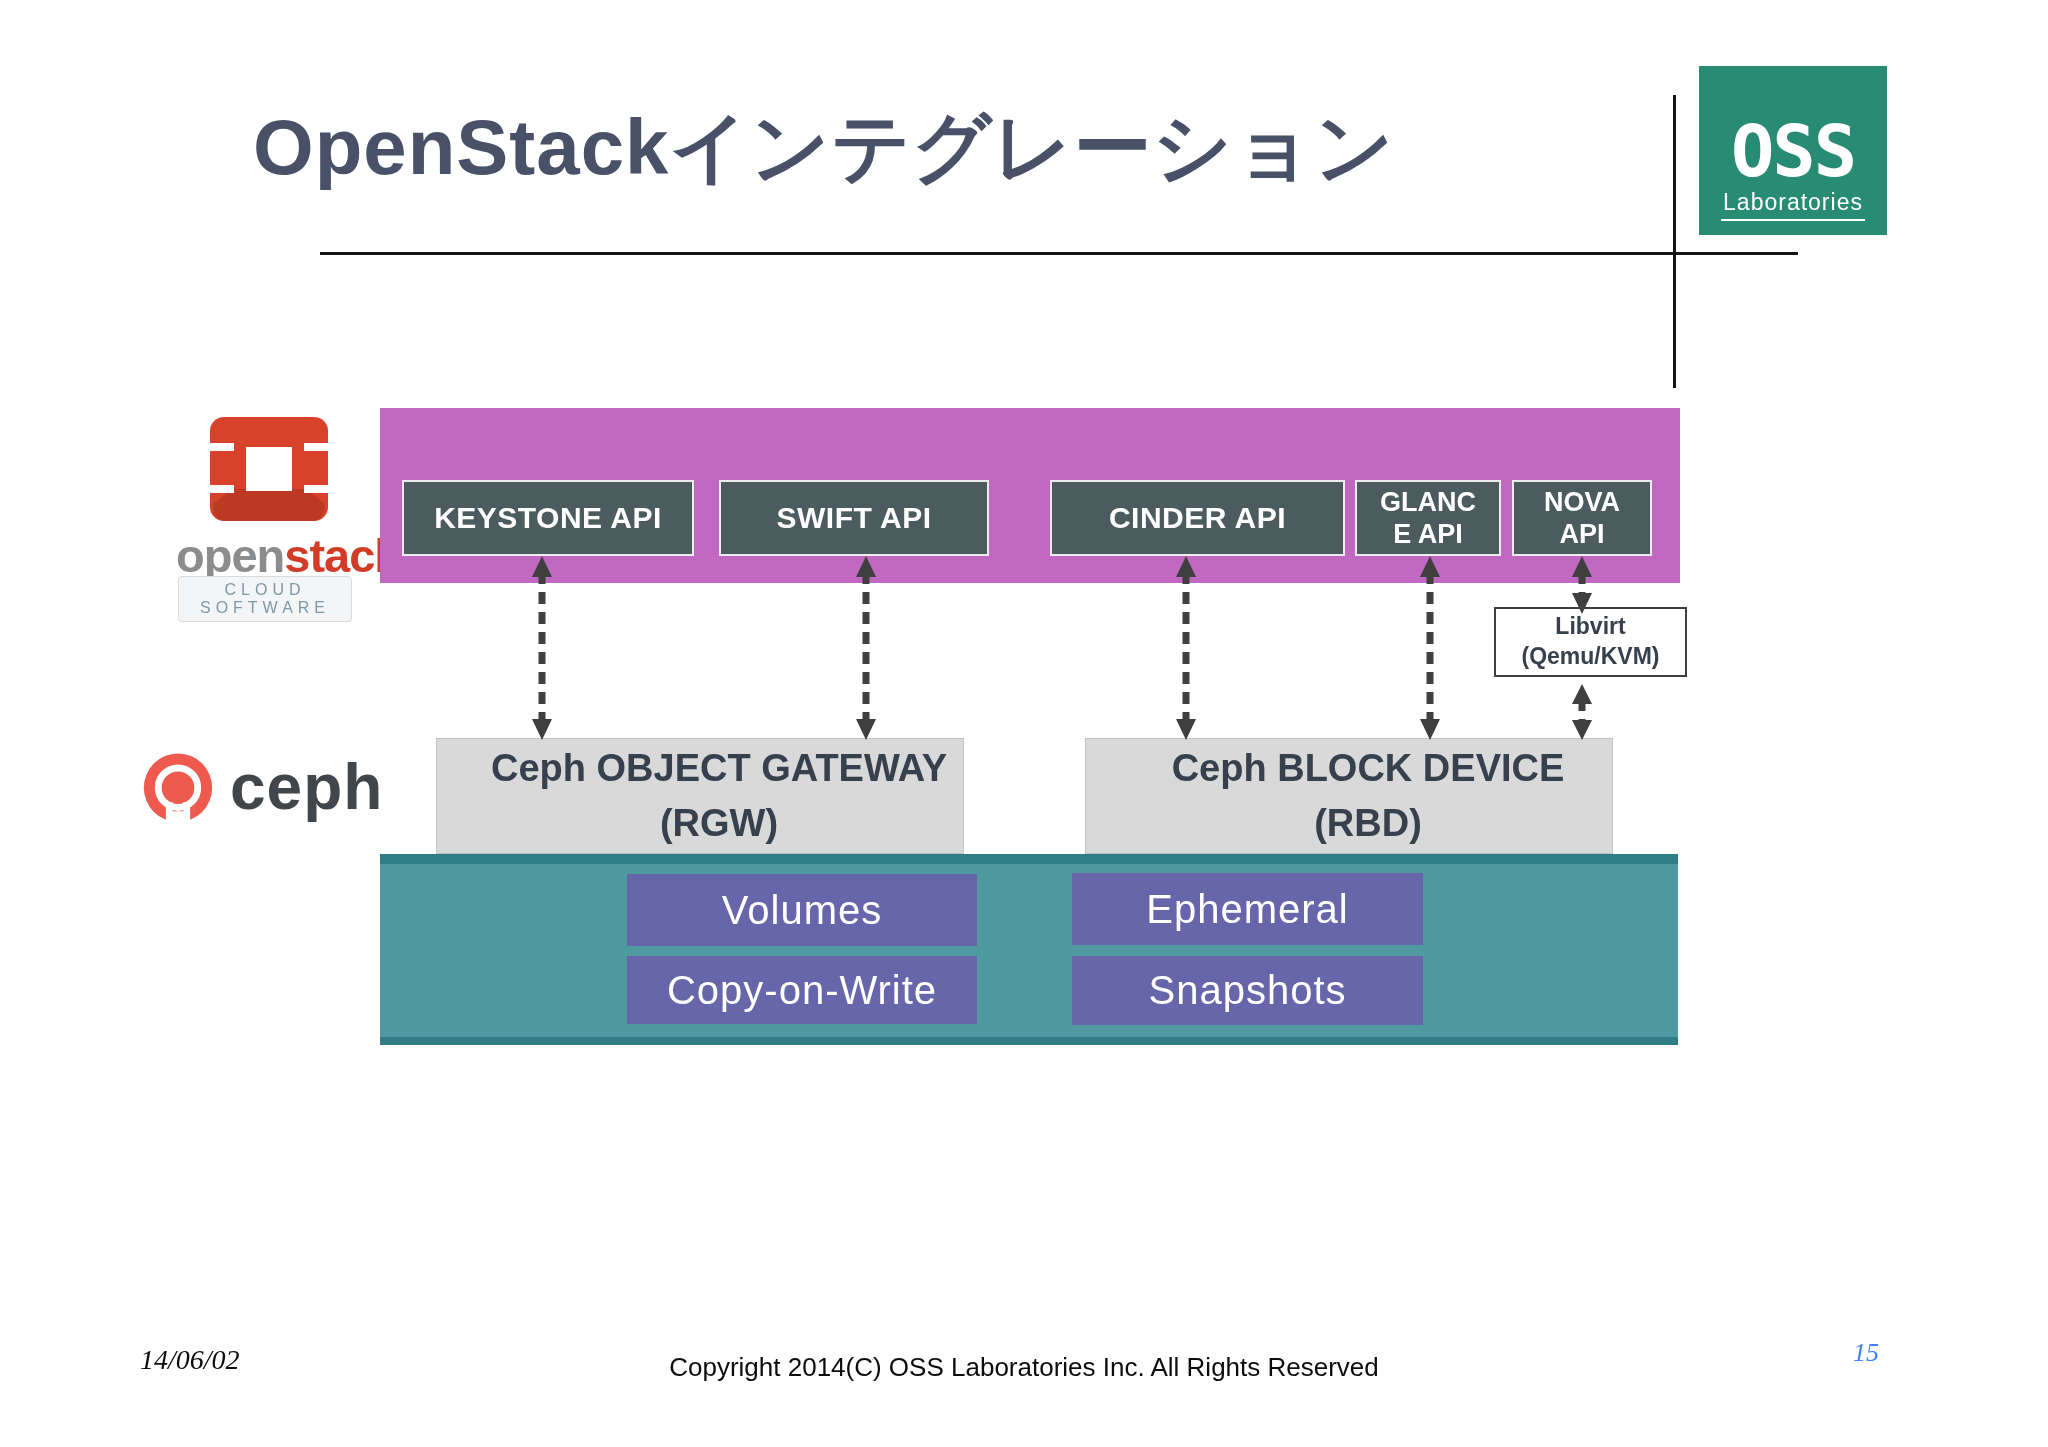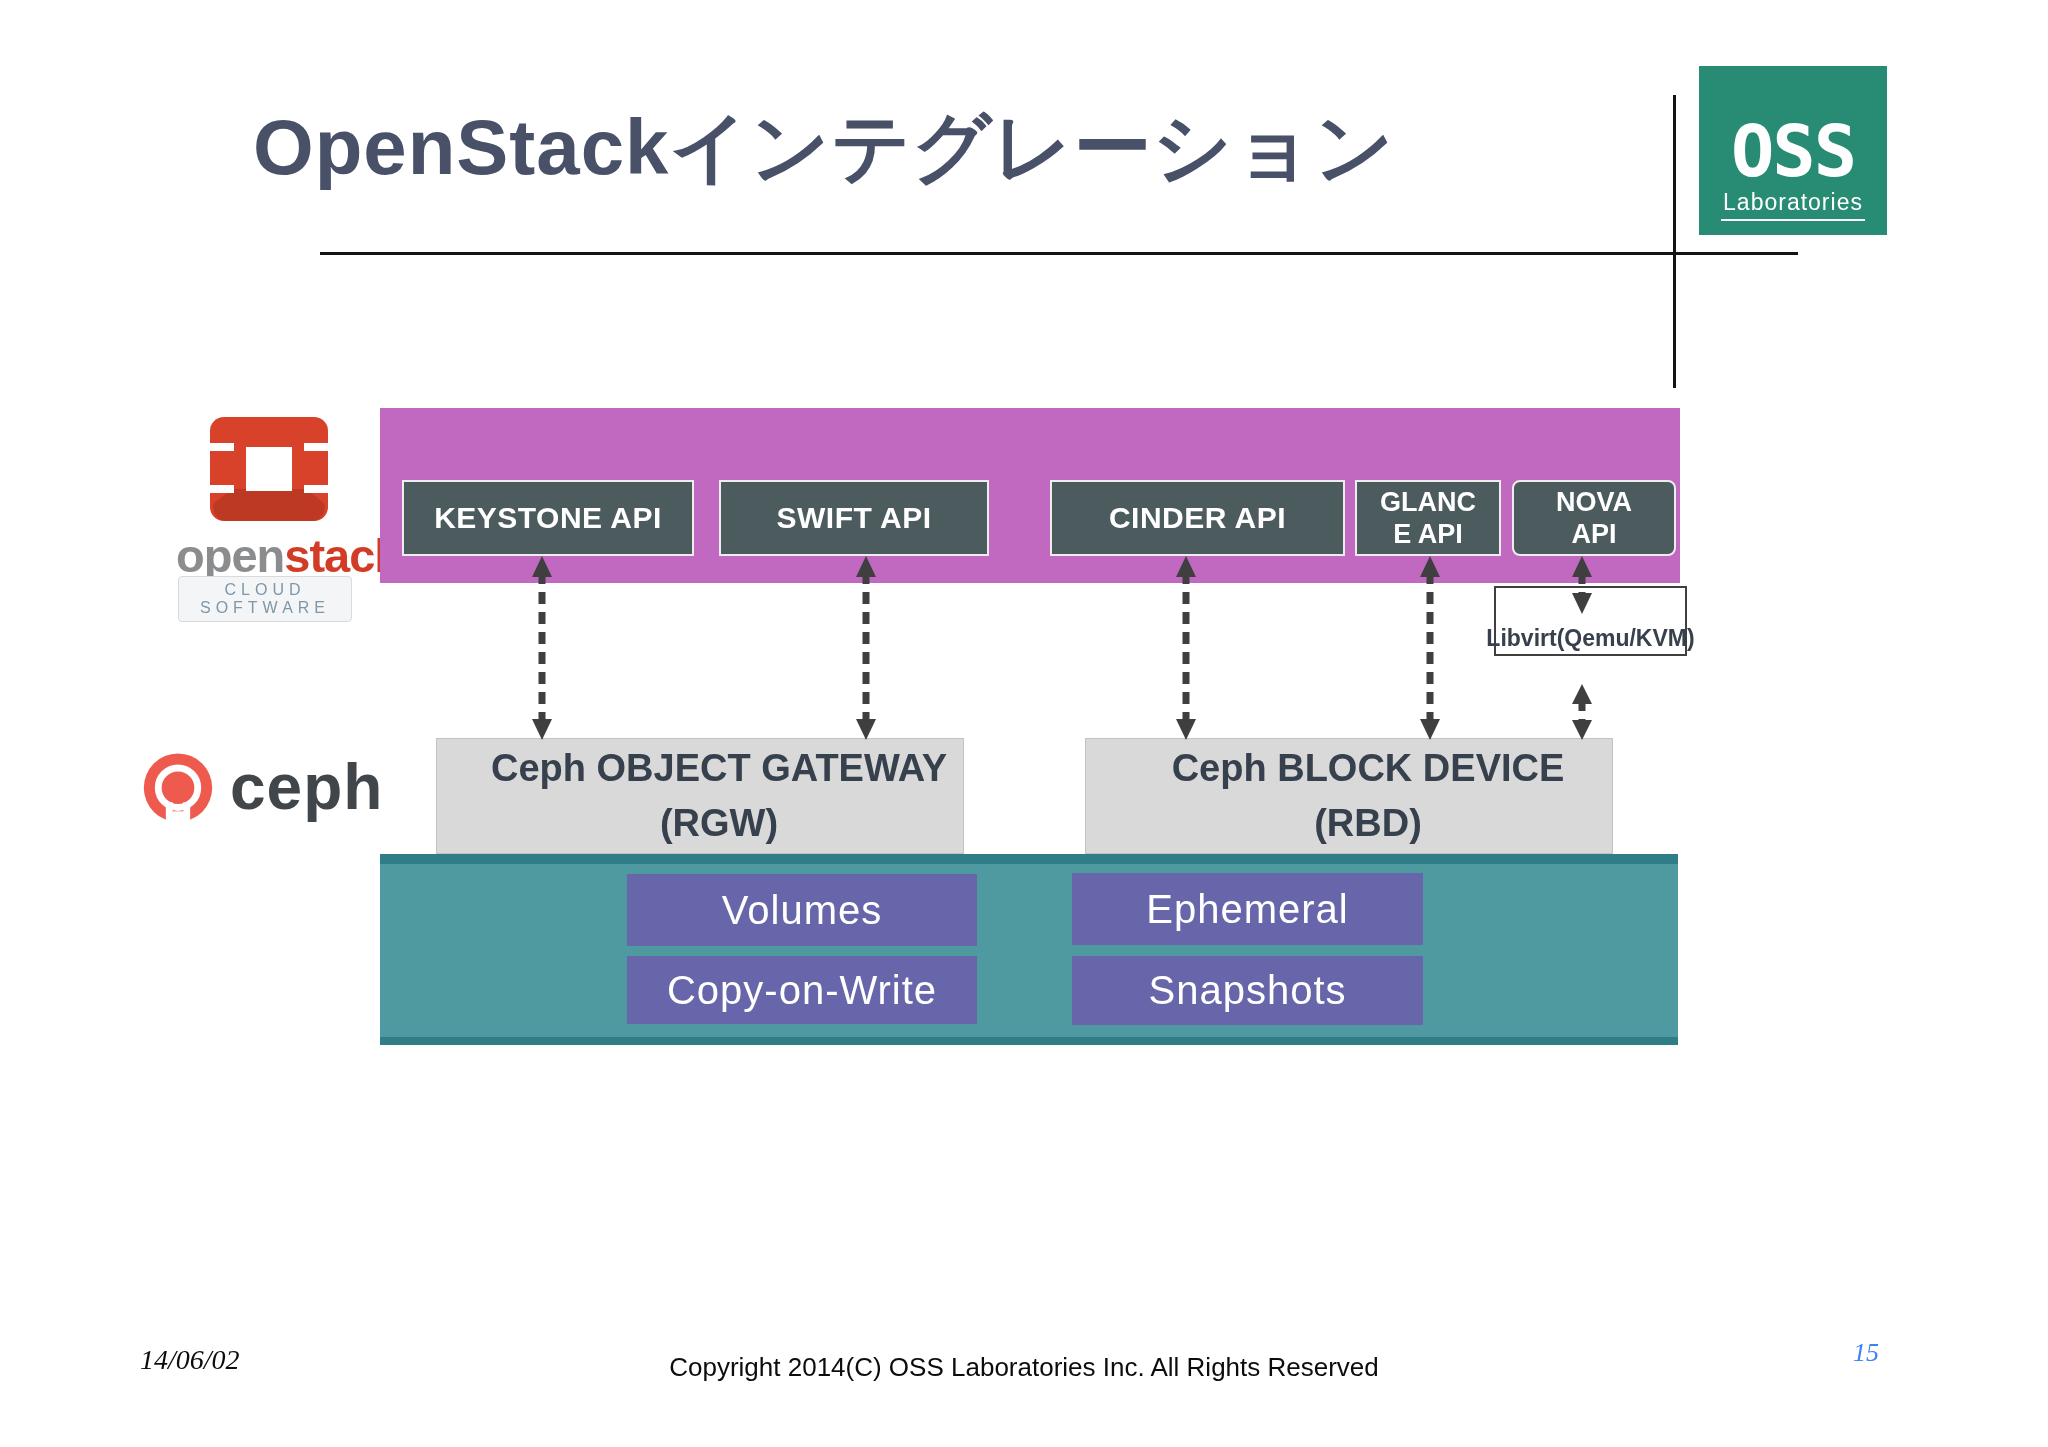--- a/index.html
+++ b/index.html
@@ -35,21 +35,21 @@
   .api-box{position:absolute;top:72px;height:76px;background:#4c5b5e;border:2px solid #ededed;box-sizing:border-box;color:#ffffff;font-weight:bold;display:flex;flex-direction:column;align-items:center;justify-content:center;text-align:center;}
   .api-1line{font-size:30px;letter-spacing:0.5px;}
   .api-2line{font-size:27px;line-height:1.2;}
 
   
   .gray-box{background:#d9d9d9;border:1px solid #c2c2c2;box-sizing:border-box;color:#37404d;font-weight:bold;font-size:38px;line-height:1.45;display:flex;flex-direction:column;align-items:center;justify-content:center;text-align:center;z-index:3;padding-left:38px;}
   .rgw-box{left:436px;top:738px;width:528px;height:116px;}
   .rbd-box{left:1085px;top:738px;width:528px;height:116px;}
 
   
-  .libvirt-box{left:1494px;top:586px;width:193px;height:70px;background:#ffffff;border:2px solid #3f3f3f;box-sizing:border-box;color:#37404d;font-weight:bold;font-size:23px;line-height:1.3;display:flex;flex-direction:row;align-items:flex-end;justify-content:center;text-align:center;z-index:3;}
+  .libvirt-box{left:1494px;top:607px;width:193px;height:70px;background:#ffffff;border:2px solid #3f3f3f;box-sizing:border-box;color:#37404d;font-weight:bold;font-size:23px;line-height:1.3;display:flex;flex-direction:column;align-items:center;justify-content:center;text-align:center;z-index:3;}
 
   
   .storage-layer{left:380px;top:854px;width:1298px;height:191px;background:#4f99a1;border-top:10px solid #2e7d87;border-bottom:8px solid #2e7d87;box-sizing:border-box;z-index:2;}
   .feature-box{position:absolute;background:#6766ab;color:#ffffff;font-size:40px;font-weight:400;display:flex;align-items:center;justify-content:center;z-index:4;letter-spacing:1px;}
 
   
   .arrow{z-index:5;}
 
   
   .footer-date{left:140px;top:1344px;font-family:"Liberation Serif","DejaVu Serif",serif;font-style:italic;font-size:28px;color:#0c0c0c;}
@@ -103,21 +103,21 @@
   <div class="api-box api-1line" style="left:339px;width:270px;">
     <span>SWIFT API</span>
   </div>
   <div class="api-box api-1line" style="left:670px;width:295px;">
     <span>CINDER API</span>
   </div>
   <div class="api-box api-2line" style="left:975px;width:146px;">
     <span>GLANC</span>
     <span>E API</span>
   </div>
-  <div class="api-box api-2line" style="left:1132px;width:164px;border-radius:8px;">
+  <div class="api-box api-2line" style="left:1132px;width:140px;">
     <span>NOVA</span>
     <span>API</span>
   </div>
 </div>
 
 <svg class="abs arrow" style="left:530px;top:556px;" width="24" height="184">
   <line x1="12" y1="16" x2="12" y2="168" stroke="#3f3f3f" stroke-width="7" stroke-dasharray="12,8"></line>
   <polygon points="12,0 2,21 22,21" fill="#3f3f3f"></polygon>
     <polygon points="12,184 2,163 22,163" fill="#3f3f3f"></polygon>
 </svg>

